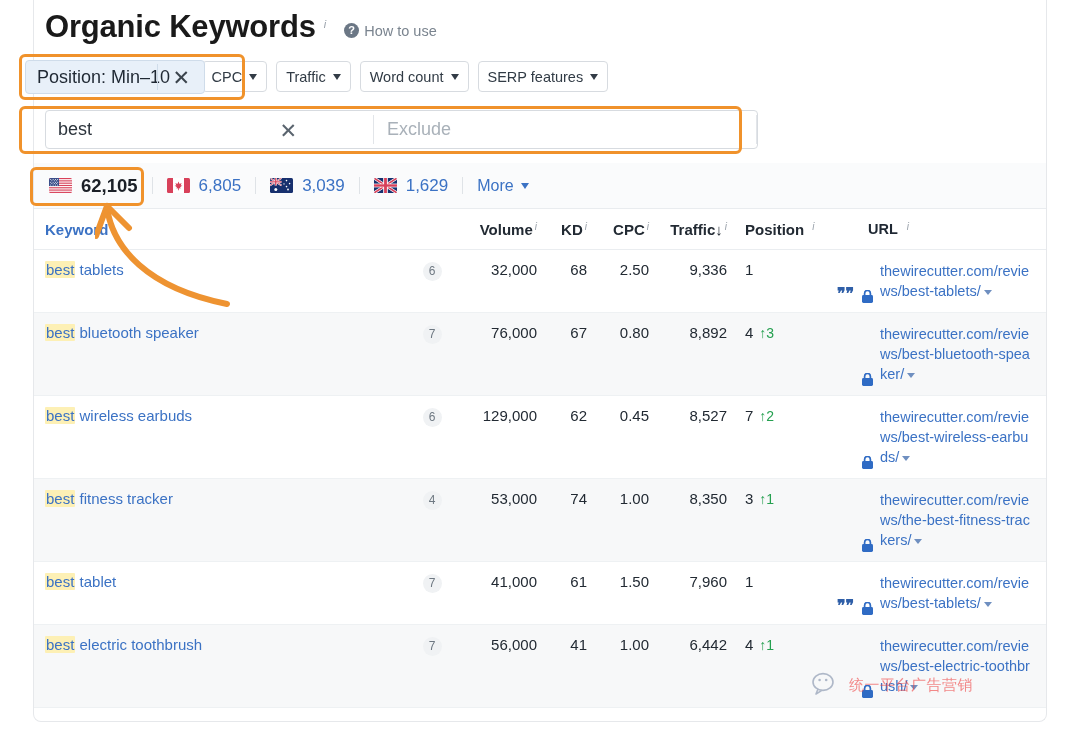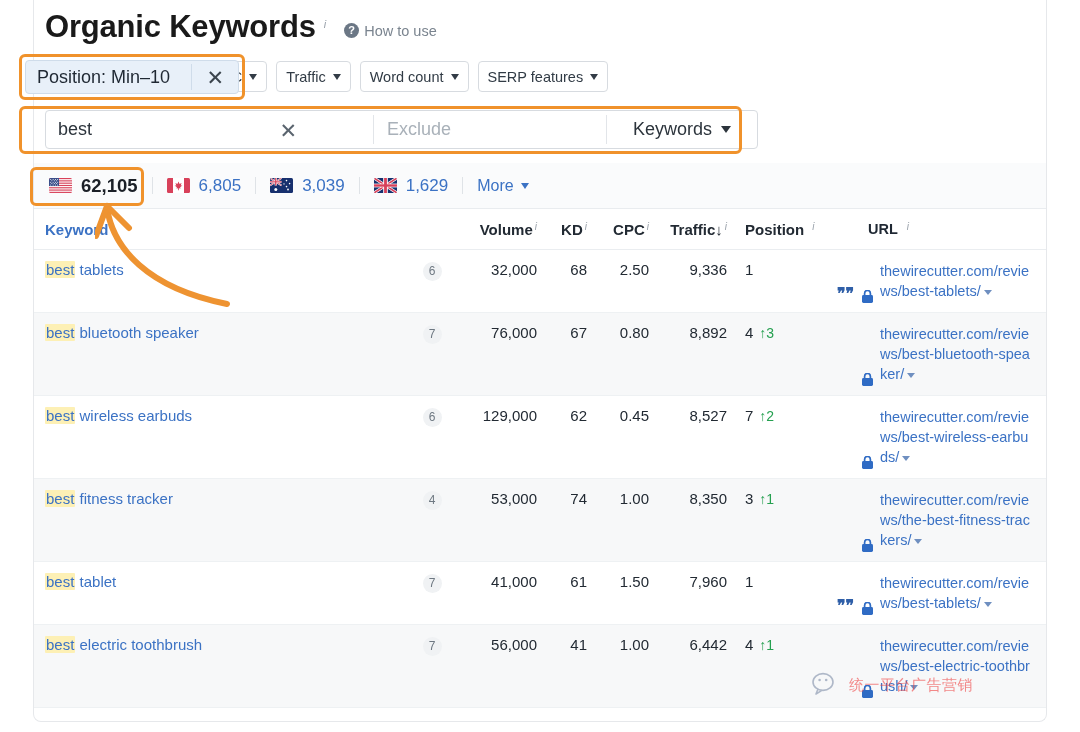--- a/index.html
+++ b/index.html
@@ -140,21 +140,21 @@
     border-left:4px solid transparent;border-right:4px solid transparent;border-top:5px solid #6f8fc0;
     vertical-align:middle;
   }
 
   
   .anno{position:absolute;border:3.5px solid #f0922b;border-radius:6px;box-sizing:border-box;pointer-events:none;}
   .anno-pos{left:19px;top:54px;width:226px;height:46px;}
   .anno-search{left:19px;top:106px;width:723px;height:48px;}
   .anno-us{left:30px;top:167px;width:114px;height:39px;}
   .chip{
-    position:absolute;left:25px;top:60px;width:214px;height:34px;
+    position:absolute;left:25px;top:60px;width:180px;height:34px;
     background:#e8f0f9;border:1px solid #cfdcea;border-radius:4px;
     display:flex;align-items:center;box-sizing:border-box;
   }
   .chip .lbl{font-size:18px;color:#1f2833;padding-left:11px;}
   .chip .sep{position:absolute;right:46px;top:3px;bottom:3px;width:1px;background:#cfdcea;}
   .chip .x{position:absolute;right:14px;top:50%;transform:translateY(-50%);font-size:21px;color:#3b444d;font-weight:300;line-height:1;}
 
   .arrow{position:absolute;left:95px;top:196px;width:160px;height:120px;pointer-events:none;}
 
   
@@ -212,24 +212,20 @@
       <span class="s-any">
         <span>Any</span>
         <i class="caret"></i>
       </span>
     </div>
     <div class="s-divider"></div>
     <div class="s-exclude">
       <span>Exclude</span>
     </div>
     <div class="s-divider"></div>
-    <div class="s-mode">
-      <span>Keywords</span>
-      <i class="caret"></i>
-    </div>
   </div>
 
   <div class="country-row">
     <div class="ctab active">
       <span class="flag">
         <svg width="23" height="15" viewBox="0 0 23 15">
           <rect width="23" height="15" fill="#ffffff"></rect>
           <g fill="#d8415a">
             <rect y="0" width="23" height="1.15"></rect>
               <rect y="2.3" width="23" height="1.15"></rect>

